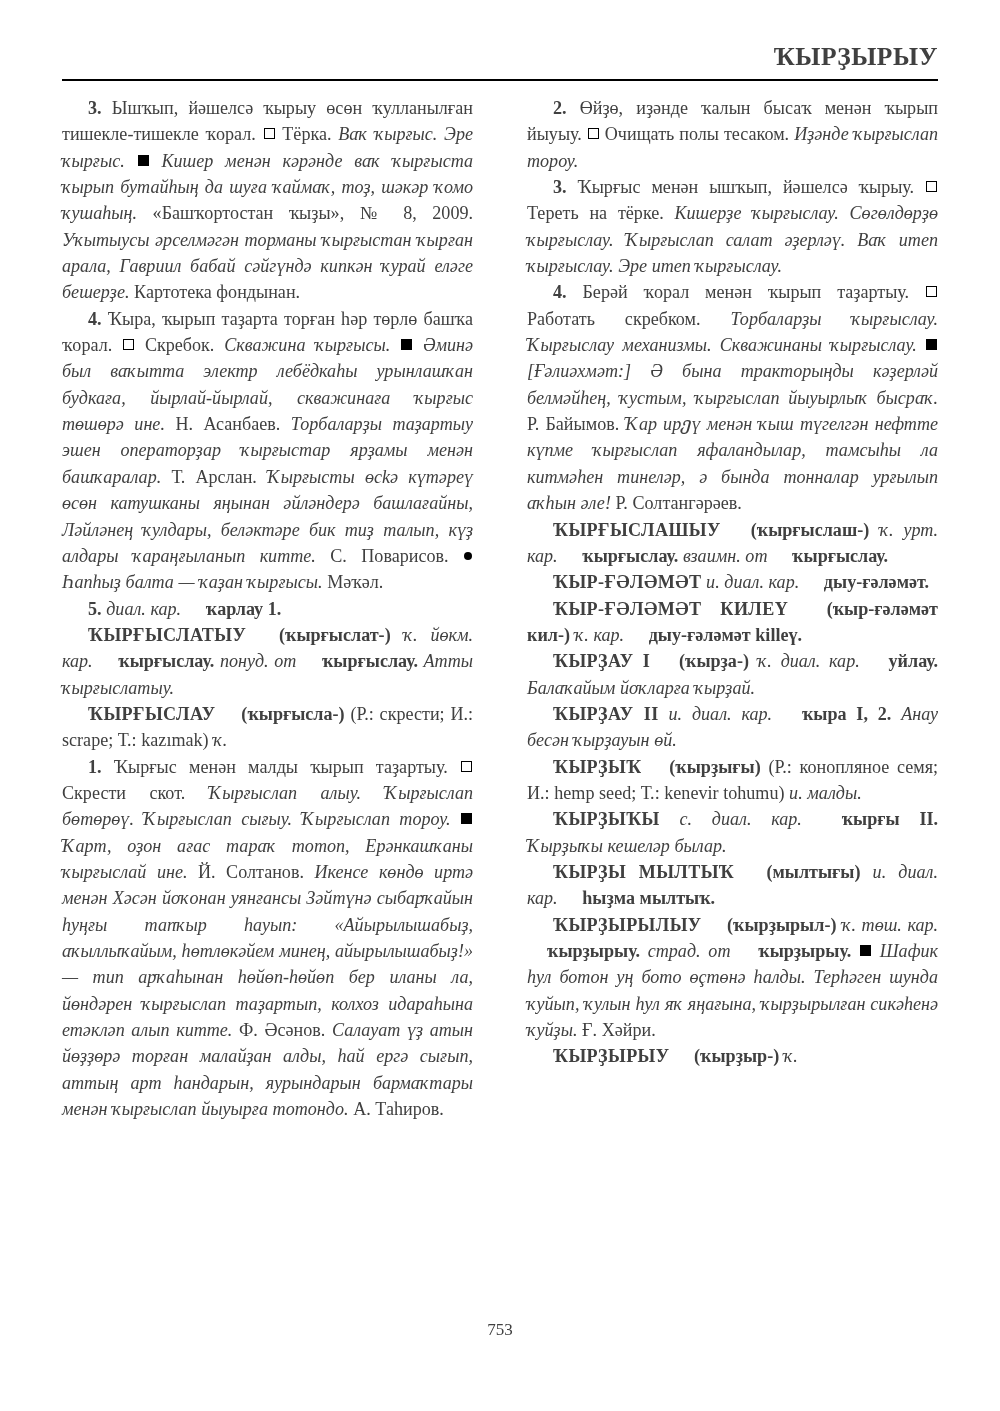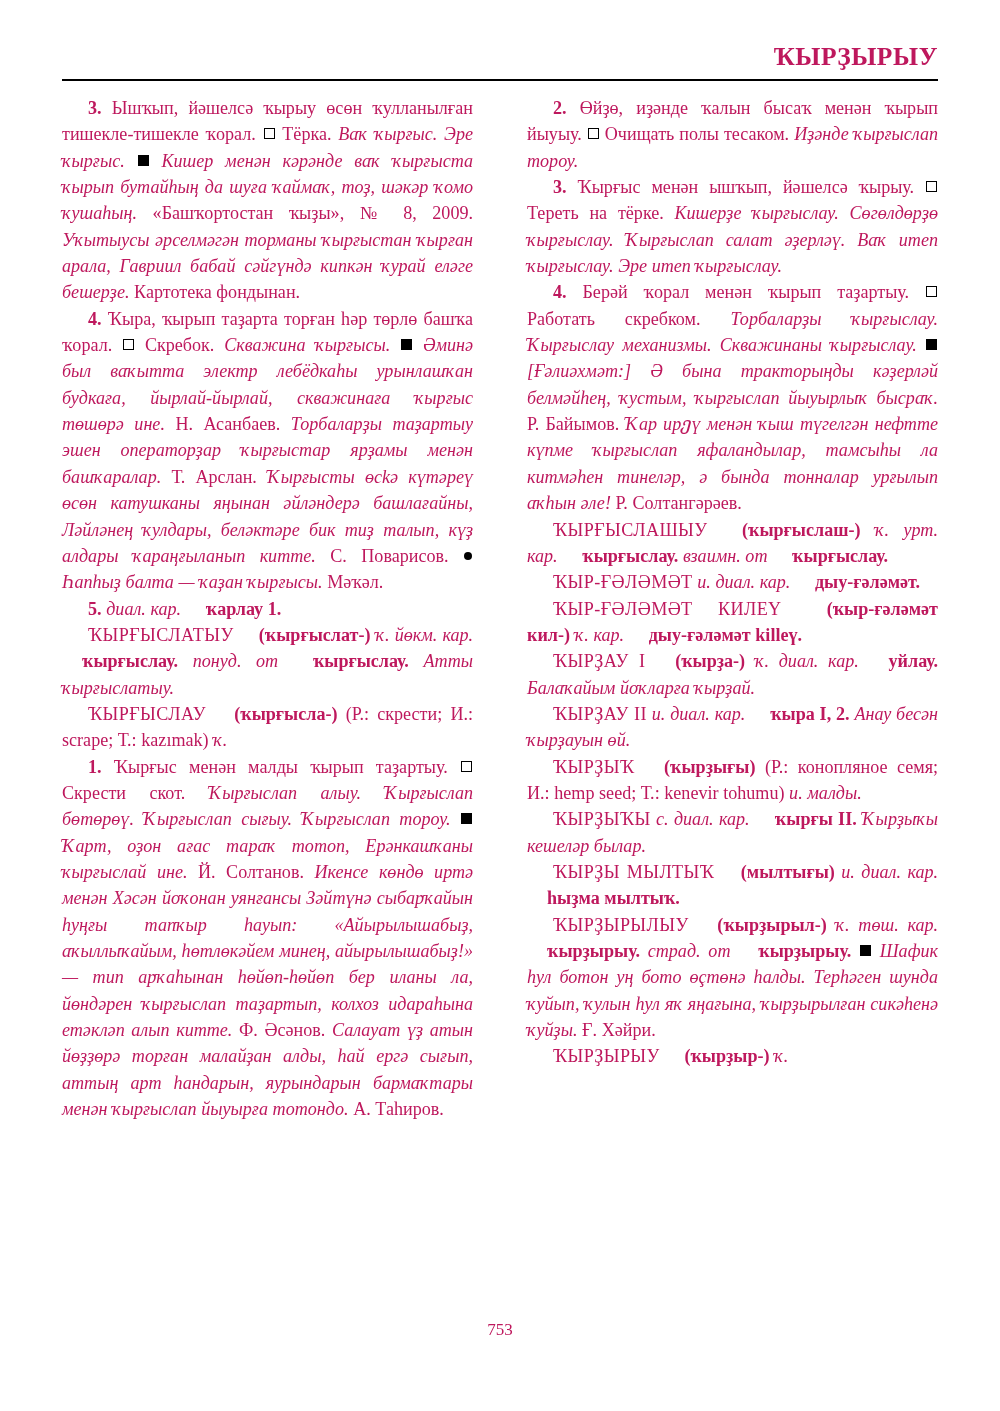--- a/index.html
+++ b/index.html
@@ -7,21 +7,21 @@
     padding: 0;
     background: #ffffff;
   }
   .page {
     position: relative;
     width: 1000px;
     height: 1411px;
     background: #ffffff;
     box-sizing: border-box;
     font-family: "Liberation Serif", "DejaVu Serif", serif;
-    color: #be185d;
+    color: #404040;
     overflow: hidden;
   }
 
   
   .runhead {
     position: absolute;
     top: 42px;
     left: 62px;
     right: 62px;
     height: 42px;
@@ -69,21 +69,21 @@
     margin: 0;
     -webkit-hyphens: none;
     hyphens: none;
     word-spacing: 0.1px;
   }
   .blk.indent {
     text-indent: 26px;
   }
 
   
-  .hw      { font-weight: normal; font-style: normal; letter-spacing: 0.4px; }
+  .hw      { font-weight: bold; font-style: normal; letter-spacing: 0.4px; }
   .bold    { font-weight: bold; font-style: normal; margin-left: 20px; }
   .it      { font-style: italic; }
   .rom     { font-style: normal; }
   .num     { font-weight: bold; font-style: normal; }
 
   
   .sq-open {
     display: inline-block;
     width: 11px;
     height: 11px;

